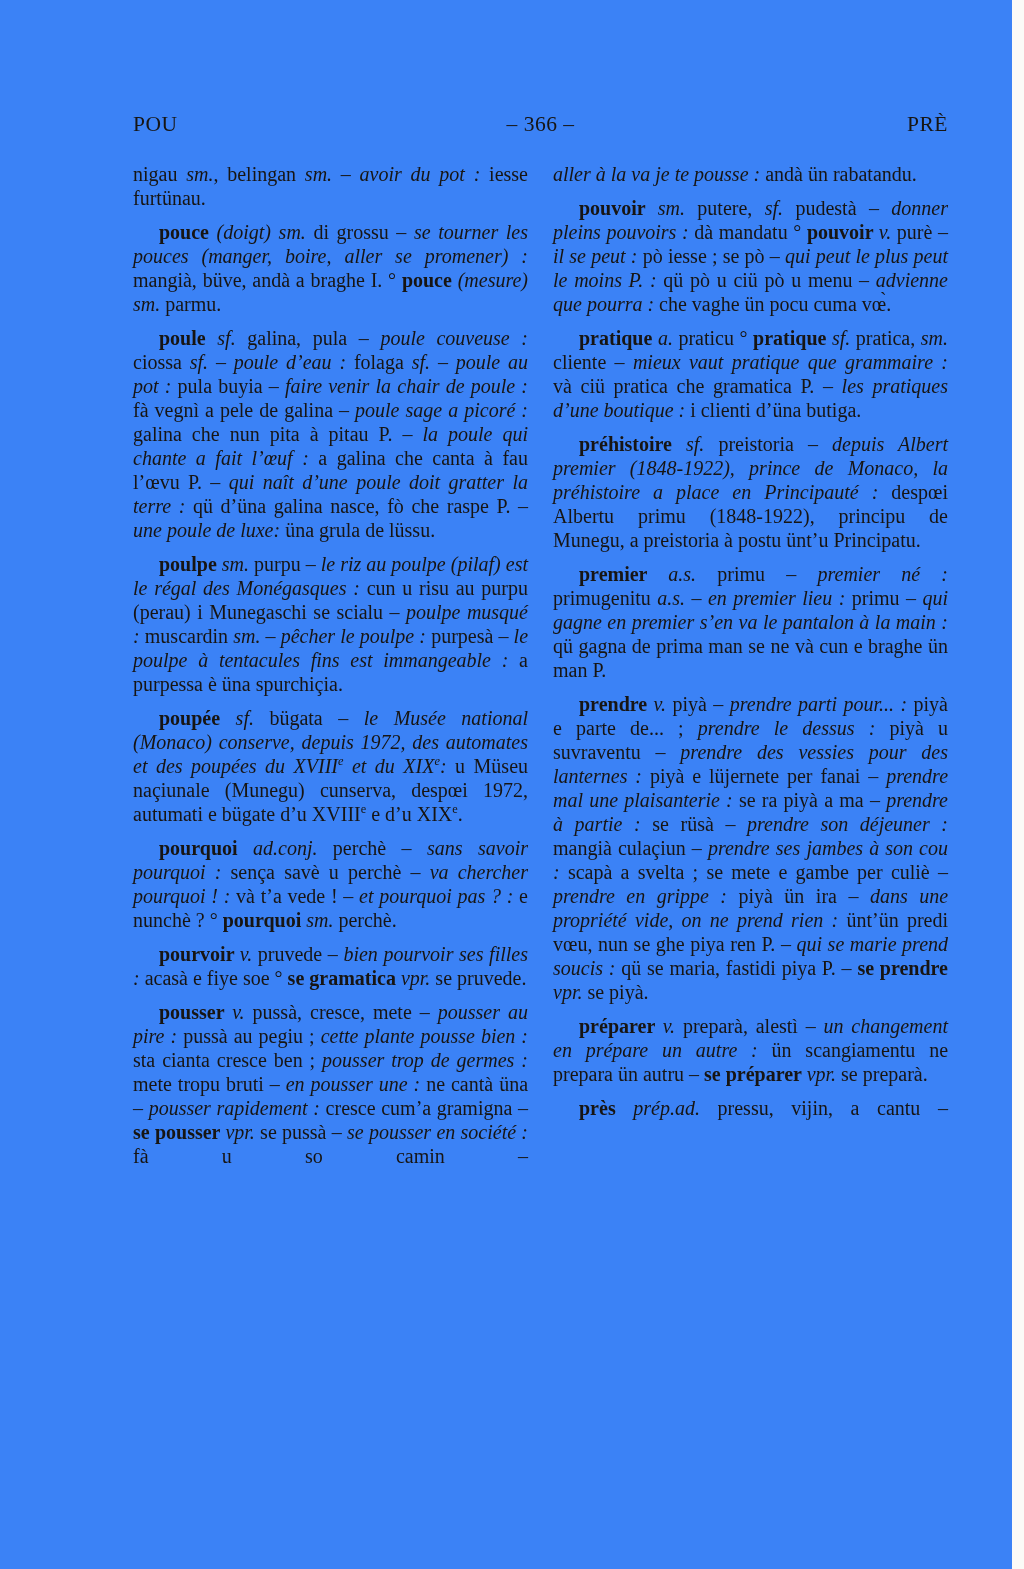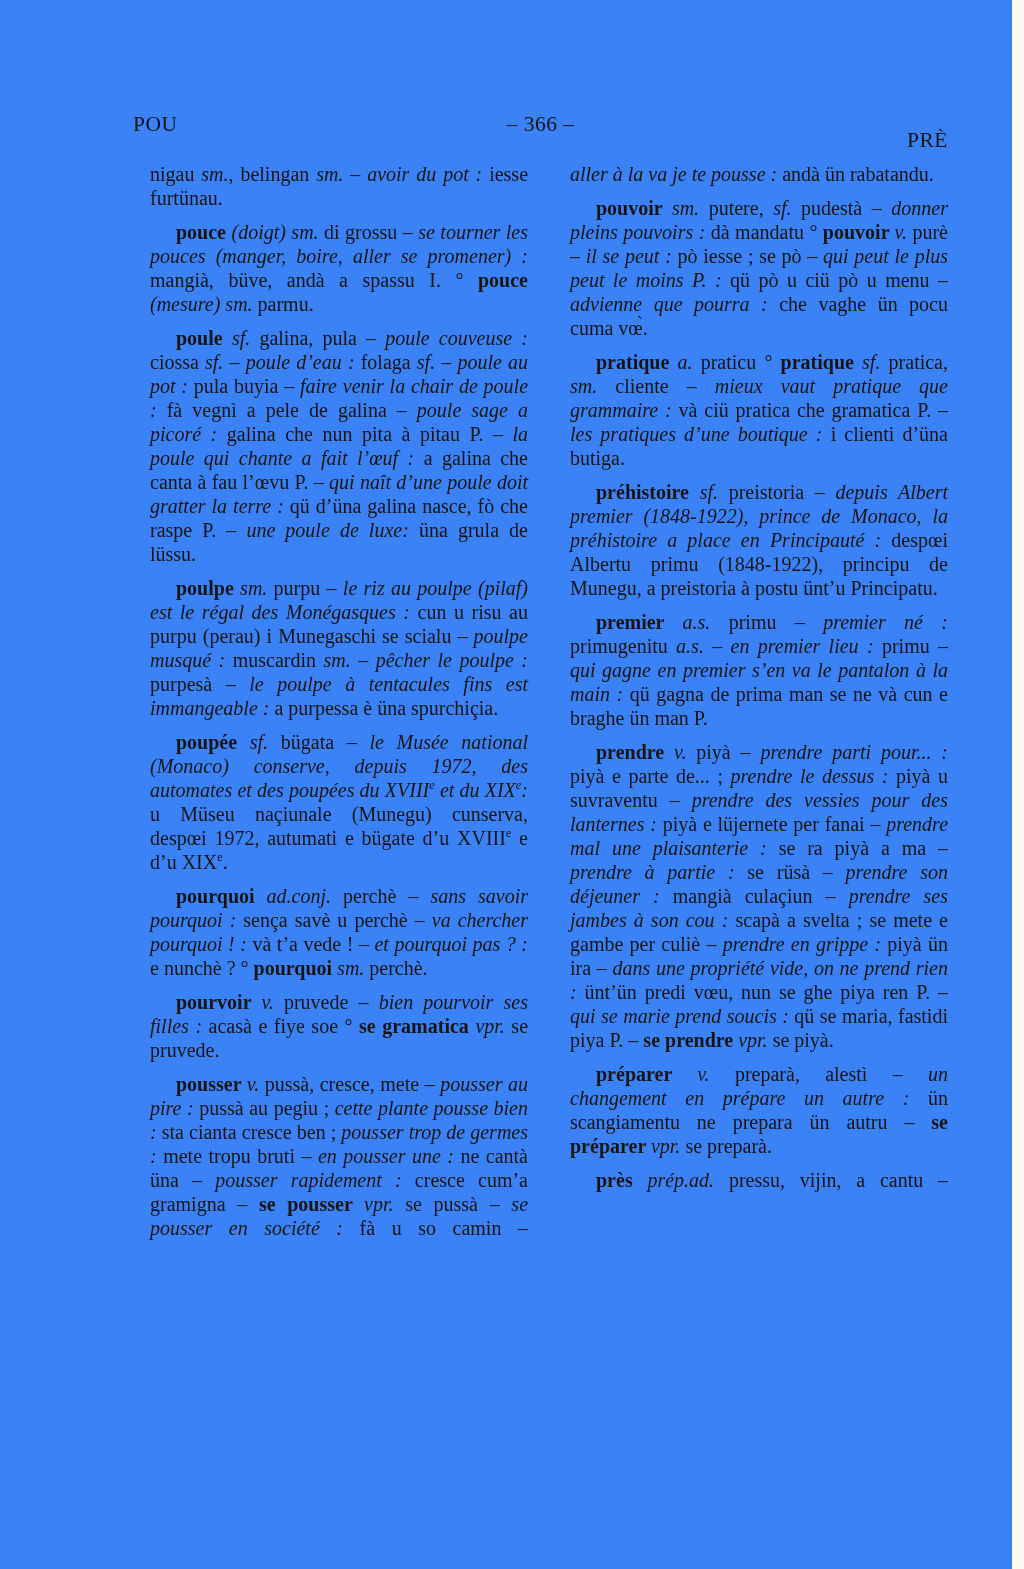--- a/index.html
+++ b/index.html
@@ -17,56 +17,56 @@
   }
   .running-header {
     position: absolute;
     top: 112px; left: 133px;
     width: 815px; height: 28px;
     font-size: 21.5px;
     letter-spacing: 0.5px;
   }
   .h-left  { position: absolute; left: 0; top: 0; }
   .h-center{ position: absolute; left: 50%; top: 0; transform: translateX(-50%); }
-  .h-right { position: absolute; right: 0; top: 16px; }
+  .h-right { position: absolute; right: 0; top: 0; }
   .columns {
     position: absolute;
     top: 162px; left: 133px;
     width: 815px;
     display: flex;
     gap: 25px;
   }
   .col {
     width: 395px;
     font-size: 20px;
     line-height: 24px;
     text-align: justify;
   }
-  .entry { margin: 0 0 10px 17px; text-indent: 26px; }
+  .entry { margin: 0 0 10px 0; text-indent: 26px; }
   .entry.no-indent { text-indent: 0; }
   .entry.justify-last { text-align-last: justify; }
   .seg-r { font-style: normal; font-weight: normal; }
   .seg-i { font-style: italic; }
   .seg-b { font-weight: 700; }
   .seg-sup  { vertical-align: super; font-size: 0.62em; line-height: 0; }
   .seg-isup { vertical-align: super; font-size: 0.62em; line-height: 0; font-style: italic; }
 </style>
 </head>
 <body>
 
 <div class="page">
   <div class="running-header">
     <span class="h-left">POU</span>
     <span class="h-center">– 366 –</span>
     <span class="h-right">PRÈ</span>
   </div>
   <div class="columns">
     <div class="col">
         <p class="entry no-indent"><span class="seg-r">nigau </span><span class="seg-i">sm.</span><span class="seg-r">, belingan </span><span class="seg-i">sm.</span><span class="seg-r"> – </span><span class="seg-i">avoir du pot :</span><span class="seg-r"> iesse furtünau.</span></p>
-        <p class="entry"><span class="seg-b">pouce </span><span class="seg-i">(doigt) sm.</span><span class="seg-r"> di grossu – </span><span class="seg-i">se tourner les pouces (manger, boire, aller se promener) :</span><span class="seg-r"> mangià, büve, andà a spassu I. ° </span><span class="seg-b">pouce </span><span class="seg-i">(mesure) sm.</span><span class="seg-r"> parmu.</span></p>
+        <p class="entry"><span class="seg-b">pouce </span><span class="seg-i">(doigt) sm.</span><span class="seg-r"> di grossu – </span><span class="seg-i">se tourner les pouces (manger, boire, aller se promener) :</span><span class="seg-r"> mangià, büve, andà a braghe I. ° </span><span class="seg-b">pouce </span><span class="seg-i">(mesure) sm.</span><span class="seg-r"> parmu.</span></p>
         <p class="entry"><span class="seg-b">poule </span><span class="seg-i">sf.</span><span class="seg-r"> galina, pula – </span><span class="seg-i">poule couveuse :</span><span class="seg-r"> ciossa </span><span class="seg-i">sf.</span><span class="seg-r"> – </span><span class="seg-i">poule d’eau :</span><span class="seg-r"> folaga </span><span class="seg-i">sf.</span><span class="seg-r"> – </span><span class="seg-i">poule au pot :</span><span class="seg-r"> pula buyia – </span><span class="seg-i">faire venir la chair de poule :</span><span class="seg-r"> fà vegnì a pele de galina – </span><span class="seg-i">poule sage a picoré :</span><span class="seg-r"> galina che nun pita à pitau P. – </span><span class="seg-i">la poule qui chante a fait l’œuf :</span><span class="seg-r"> a galina che canta à fau l’œvu P. – </span><span class="seg-i">qui naît d’une poule doit gratter la terre :</span><span class="seg-r"> qü d’üna galina nasce, fò che raspe P. – </span><span class="seg-i">une poule de luxe:</span><span class="seg-r"> üna grula de lüssu.</span></p>
         <p class="entry"><span class="seg-b">poulpe </span><span class="seg-i">sm.</span><span class="seg-r"> purpu – </span><span class="seg-i">le riz au poulpe (pilaf) est le régal des Monégasques :</span><span class="seg-r"> cun u risu au purpu (perau) i Munegaschi se scialu – </span><span class="seg-i">poulpe musqué :</span><span class="seg-r"> muscardin </span><span class="seg-i">sm.</span><span class="seg-r"> – </span><span class="seg-i">pêcher le poulpe :</span><span class="seg-r"> purpesà – </span><span class="seg-i">le poulpe à tentacules fins est immangeable :</span><span class="seg-r"> a purpessa è üna spurchiçia.</span></p>
         <p class="entry"><span class="seg-b">poupée </span><span class="seg-i">sf.</span><span class="seg-r"> bügata – </span><span class="seg-i">le Musée national (Monaco) conserve, depuis 1972, des automates et des poupées du XVIII</span><span class="seg-isup">e</span><span class="seg-i"> et du XIX</span><span class="seg-isup">e</span><span class="seg-i">:</span><span class="seg-r"> u Müseu naçiunale (Munegu) cunserva, despœi 1972, autumati e bügate d’u XVIII</span><span class="seg-sup">e</span><span class="seg-r"> e d’u XIX</span><span class="seg-sup">e</span><span class="seg-r">.</span></p>
         <p class="entry"><span class="seg-b">pourquoi </span><span class="seg-i">ad.conj.</span><span class="seg-r"> perchè – </span><span class="seg-i">sans savoir pourquoi :</span><span class="seg-r"> sença savè u perchè – </span><span class="seg-i">va chercher pourquoi ! :</span><span class="seg-r"> và t’a vede ! – </span><span class="seg-i">et pourquoi pas ? :</span><span class="seg-r"> e nunchè ? ° </span><span class="seg-b">pourquoi </span><span class="seg-i">sm.</span><span class="seg-r"> perchè.</span></p>
         <p class="entry"><span class="seg-b">pourvoir </span><span class="seg-i">v.</span><span class="seg-r"> pruvede – </span><span class="seg-i">bien pourvoir ses filles :</span><span class="seg-r"> acasà e fiye soe ° </span><span class="seg-b">se gramatica </span><span class="seg-i">vpr.</span><span class="seg-r"> se pruvede.</span></p>
         <p class="entry justify-last"><span class="seg-b">pousser </span><span class="seg-i">v.</span><span class="seg-r"> pussà, cresce, mete – </span><span class="seg-i">pousser au pire :</span><span class="seg-r"> pussà au pegiu ; </span><span class="seg-i">cette plante pousse bien :</span><span class="seg-r"> sta cianta cresce ben ; </span><span class="seg-i">pousser trop de germes :</span><span class="seg-r"> mete tropu bruti – </span><span class="seg-i">en pousser une :</span><span class="seg-r"> ne cantà üna – </span><span class="seg-i">pousser rapidement :</span><span class="seg-r"> cresce cum’a gramigna – </span><span class="seg-b">se pousser </span><span class="seg-i">vpr.</span><span class="seg-r"> se pussà – </span><span class="seg-i">se pousser en société :</span><span class="seg-r"> fà u so camin –</span></p>
       </div>
     <div class="col">
         <p class="entry no-indent"><span class="seg-i">aller à la va je te pousse :</span><span class="seg-r"> andà ün rabatandu.</span></p>
         <p class="entry"><span class="seg-b">pouvoir </span><span class="seg-i">sm.</span><span class="seg-r"> putere, </span><span class="seg-i">sf.</span><span class="seg-r"> pudestà – </span><span class="seg-i">donner pleins pouvoirs :</span><span class="seg-r"> dà mandatu ° </span><span class="seg-b">pouvoir </span><span class="seg-i">v.</span><span class="seg-r"> purè – </span><span class="seg-i">il se peut :</span><span class="seg-r"> pò iesse ; se pò – </span><span class="seg-i">qui peut le plus peut le moins P. :</span><span class="seg-r"> qü pò u ciü pò u menu – </span><span class="seg-i">advienne que pourra :</span><span class="seg-r"> che vaghe ün pocu cuma vœ̀.</span></p>

